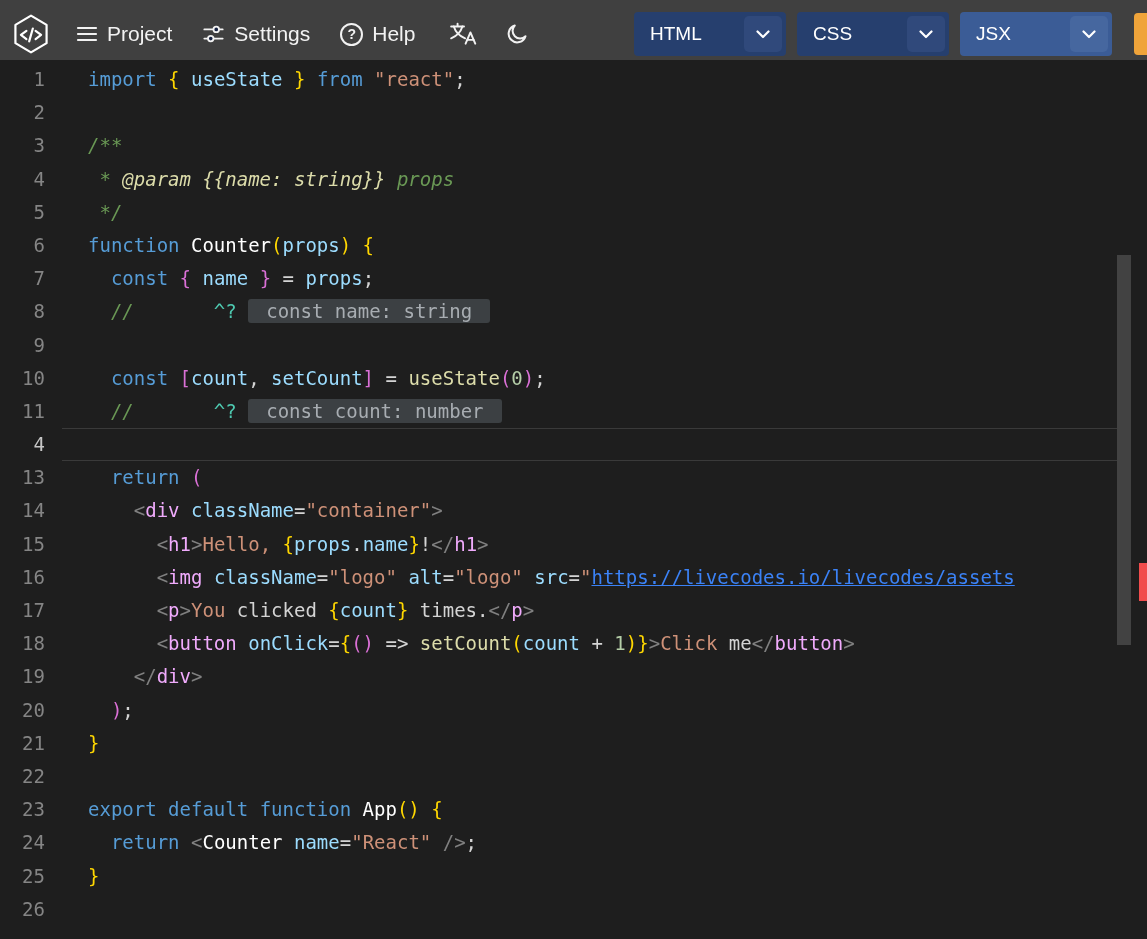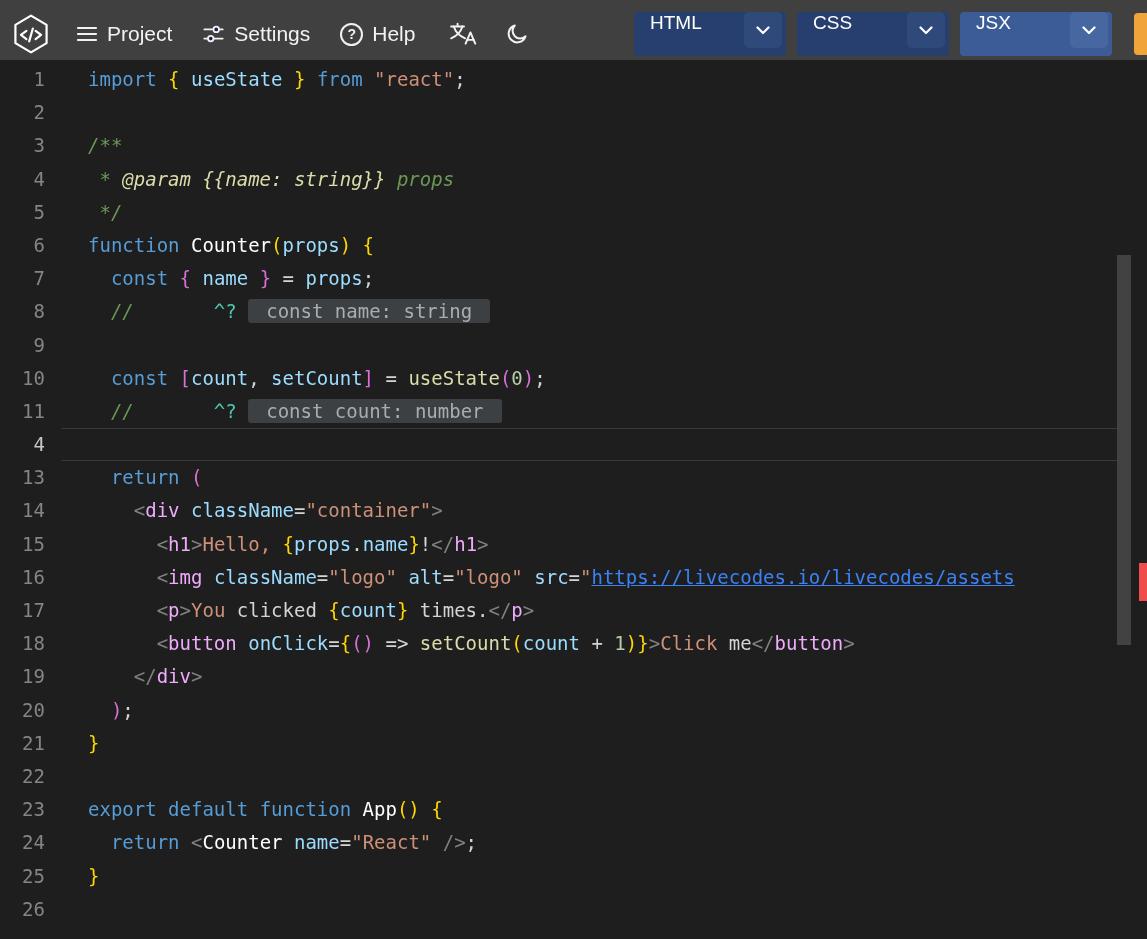--- a/index.html
+++ b/index.html
@@ -17,21 +17,21 @@
   .mi-settings { margin-left:30px; }
   .mi-help { margin-left:30px; }
   .icon-btn { margin-left:28px; display:flex; align-items:center; cursor:pointer; }
   .help-circle { width:23px; height:23px; border:2px solid #f2f2f2; border-radius:50%;
                  display:flex; align-items:center; justify-content:center;
                  font-size:14px; font-weight:bold; color:#f2f2f2; }
   .spacer { flex:1; }
 
   .tabs { display:flex; gap:11px; align-items:center; }
   .tab { width:152px; height:44px; background:#263F6E; border-radius:4px;
-         display:flex; align-items:flex-start; cursor:pointer; }
+         display:flex; align-items:center; cursor:pointer; }
   .tab-label { flex:1; color:#ffffff; font-size:19px; padding-left:16px; }
   .tab-caret { width:38px; height:36px; margin-right:4px; border-radius:5px;
                background:#30497B; display:flex; align-items:center;
                justify-content:center; }
   .tab.active { background:#3B5C96; }
   .tab.active .tab-caret { background:#46679F; }
   .partial-btn { width:13px; height:42px; margin-left:22px; background:#F0A43A;
                  border-radius:4px 0 0 4px; cursor:pointer; }
 
   

